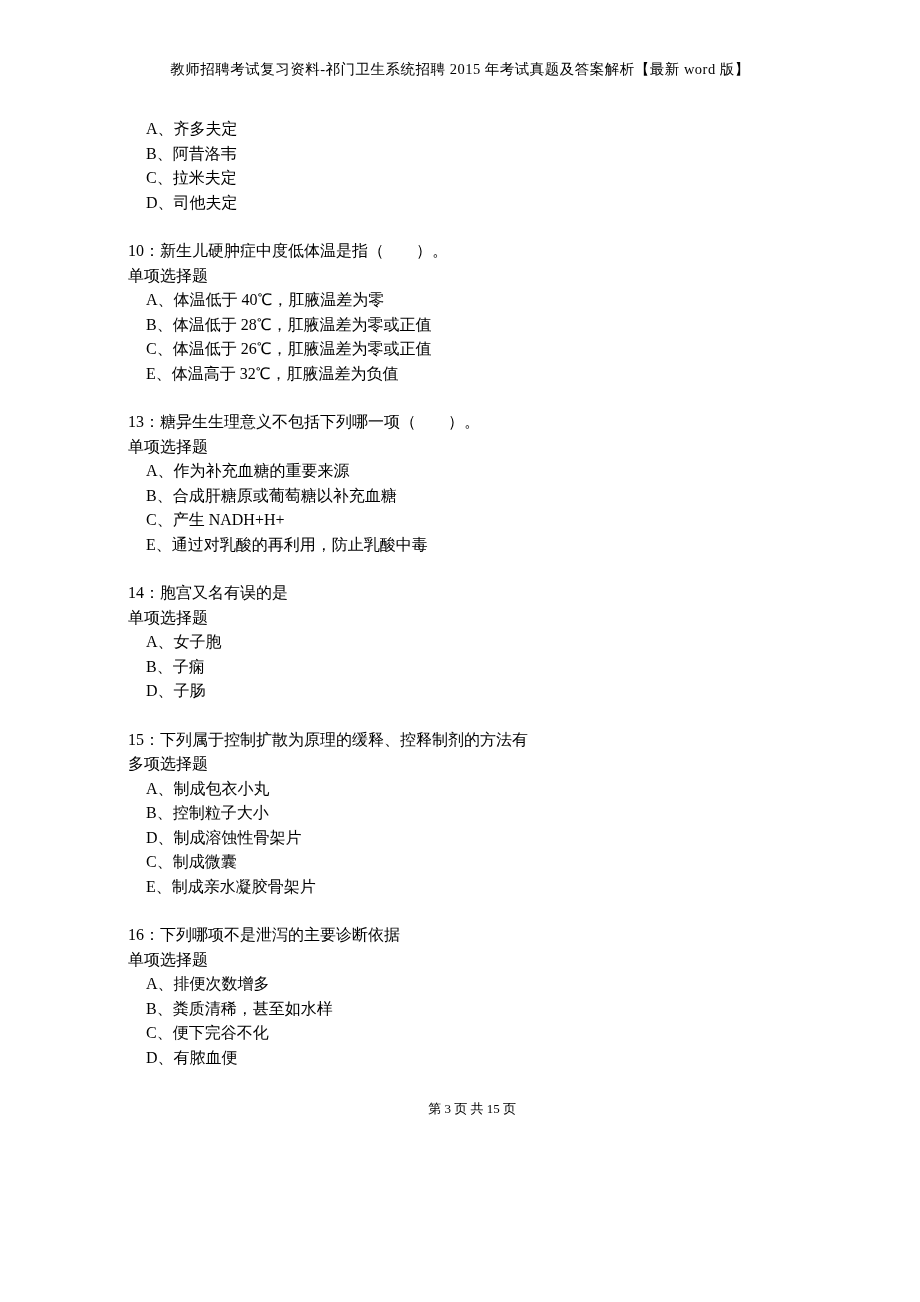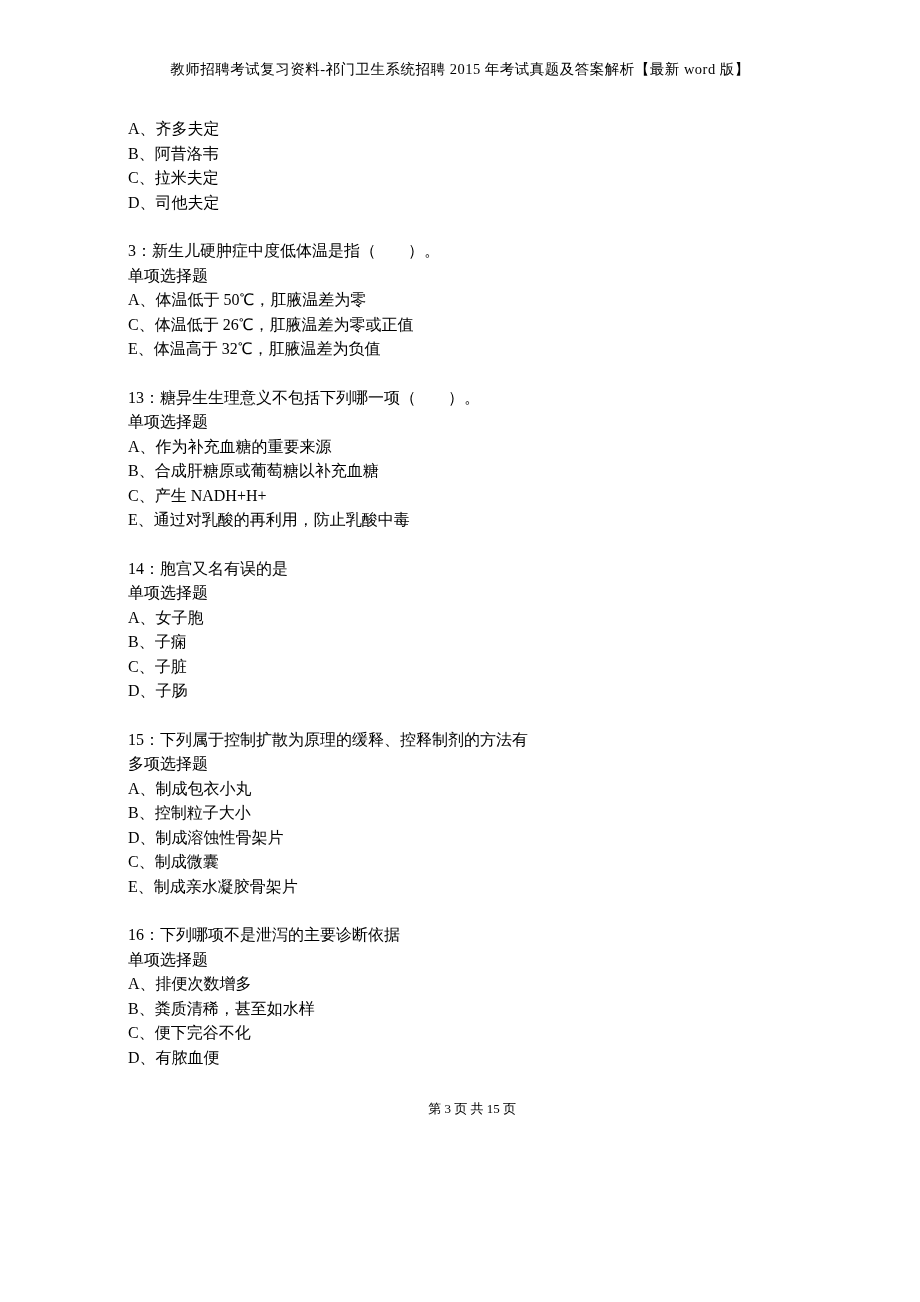--- a/index.html
+++ b/index.html
@@ -25,20 +25,21 @@
   }
   .content {
     font-size: 16px;
     line-height: 24.5px;
   }
   .question-block {
     margin-bottom: 24px;
   }
   .option {
     display: block;
+    margin-left: 18px;
   }
   .q-stem {
     display: block;
   }
   .q-type {
     display: block;
   }
   .footer {
     position: absolute;
     bottom: 46px;
@@ -61,42 +62,42 @@
   <div class="content">
 
     <div class="question-block">
       <span class="option">A、齐多夫定</span>
       <span class="option">B、阿昔洛韦</span>
       <span class="option">C、拉米夫定</span>
       <span class="option">D、司他夫定</span>
     </div>
 
     <div class="question-block">
-      <span class="q-stem">3：新生儿硬肿症中度低体温是指（　　）。</span>
+      <span class="q-stem">10：新生儿硬肿症中度低体温是指（　　）。</span>
       <span class="q-type">单项选择题</span>
-      <span class="option">A、体温低于 50℃，肛腋温差为零</span>
+      <span class="option">A、体温低于 40℃，肛腋温差为零</span>
+      <span class="option">B、体温低于 28℃，肛腋温差为零或正值</span>
       <span class="option">C、体温低于 26℃，肛腋温差为零或正值</span>
       <span class="option">E、体温高于 32℃，肛腋温差为负值</span>
     </div>
 
     <div class="question-block">
       <span class="q-stem">13：糖异生生理意义不包括下列哪一项（　　）。</span>
       <span class="q-type">单项选择题</span>
       <span class="option">A、作为补充血糖的重要来源</span>
       <span class="option">B、合成肝糖原或葡萄糖以补充血糖</span>
       <span class="option">C、产生 NADH+H+</span>
       <span class="option">E、通过对乳酸的再利用，防止乳酸中毒</span>
     </div>
 
     <div class="question-block">
       <span class="q-stem">14：胞宫又名有误的是</span>
       <span class="q-type">单项选择题</span>
       <span class="option">A、女子胞</span>
       <span class="option">B、子痫</span>
-      <span class="option">C、子脏</span>
       <span class="option">D、子肠</span>
     </div>
 
     <div class="question-block">
       <span class="q-stem">15：下列属于控制扩散为原理的缓释、控释制剂的方法有</span>
       <span class="q-type">多项选择题</span>
       <span class="option">A、制成包衣小丸</span>
       <span class="option">B、控制粒子大小</span>
       <span class="option">D、制成溶蚀性骨架片</span>
       <span class="option">C、制成微囊</span>

